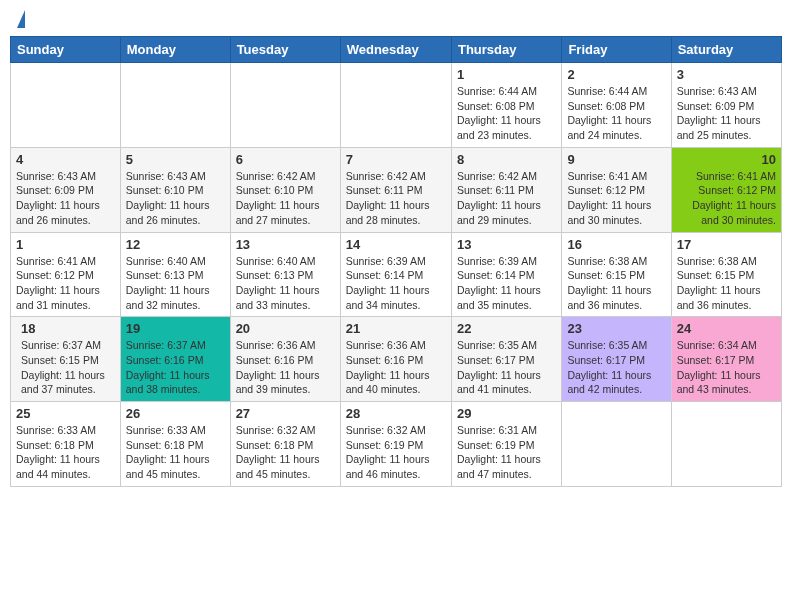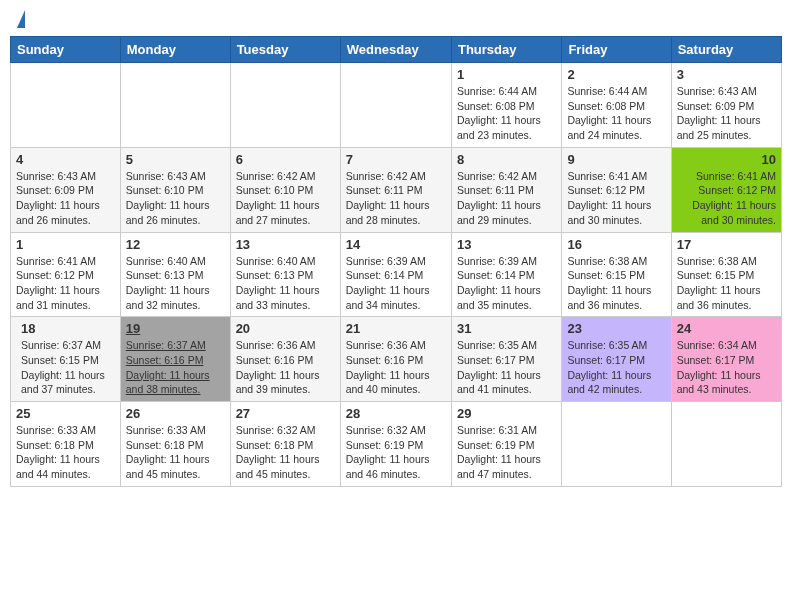--- a/index.html
+++ b/index.html
@@ -196,34 +196,34 @@
         <td>
           <span class="day-number">17</span>
           <div class="day-info">Sunrise: 6:38 AM<br>Sunset: 6:15 PM<br>Daylight: 11 hours<br>and 36 minutes.</div>
         </td>
       </tr>
       <tr>
         <td style="background: rgb(245, 245, 245); padding-left: 10px;">
           <span class="day-number">18</span>
           <div class="day-info">Sunrise: 6:37 AM<br>Sunset: 6:15 PM<br>Daylight: 11 hours<br>and 37 minutes.</div>
         </td>
-        <td style="background: #a3a3a3; text-decoration: underline;">
+        <td style="background: #14b8a6;">
           <span class="day-number">19</span>
           <div class="day-info">Sunrise: 6:37 AM<br>Sunset: 6:16 PM<br>Daylight: 11 hours<br>and 38 minutes.</div>
         </td>
         <td style="background: rgb(245, 245, 245); margin-top: 36px;">
           <span class="day-number">20</span>
           <div class="day-info">Sunrise: 6:36 AM<br>Sunset: 6:16 PM<br>Daylight: 11 hours<br>and 39 minutes.</div>
         </td>
         <td style="background: rgb(245, 245, 245); margin-top: 28px;">
           <span class="day-number">21</span>
           <div class="day-info">Sunrise: 6:36 AM<br>Sunset: 6:16 PM<br>Daylight: 11 hours<br>and 40 minutes.</div>
         </td>
         <td style="background: rgb(245, 245, 245);">
-          <span class="day-number">31</span>
+          <span class="day-number">22</span>
           <div class="day-info">Sunrise: 6:35 AM<br>Sunset: 6:17 PM<br>Daylight: 11 hours<br>and 41 minutes.</div>
         </td>
         <td style="background: #c4b5fd; margin-left: 16px;">
           <span class="day-number">23</span>
           <div class="day-info">Sunrise: 6:35 AM<br>Sunset: 6:17 PM<br>Daylight: 11 hours<br>and 42 minutes.</div>
         </td>
         <td style="background: #f9a8d4;">
           <span class="day-number">24</span>
           <div class="day-info">Sunrise: 6:34 AM<br>Sunset: 6:17 PM<br>Daylight: 11 hours<br>and 43 minutes.</div>
         </td>

